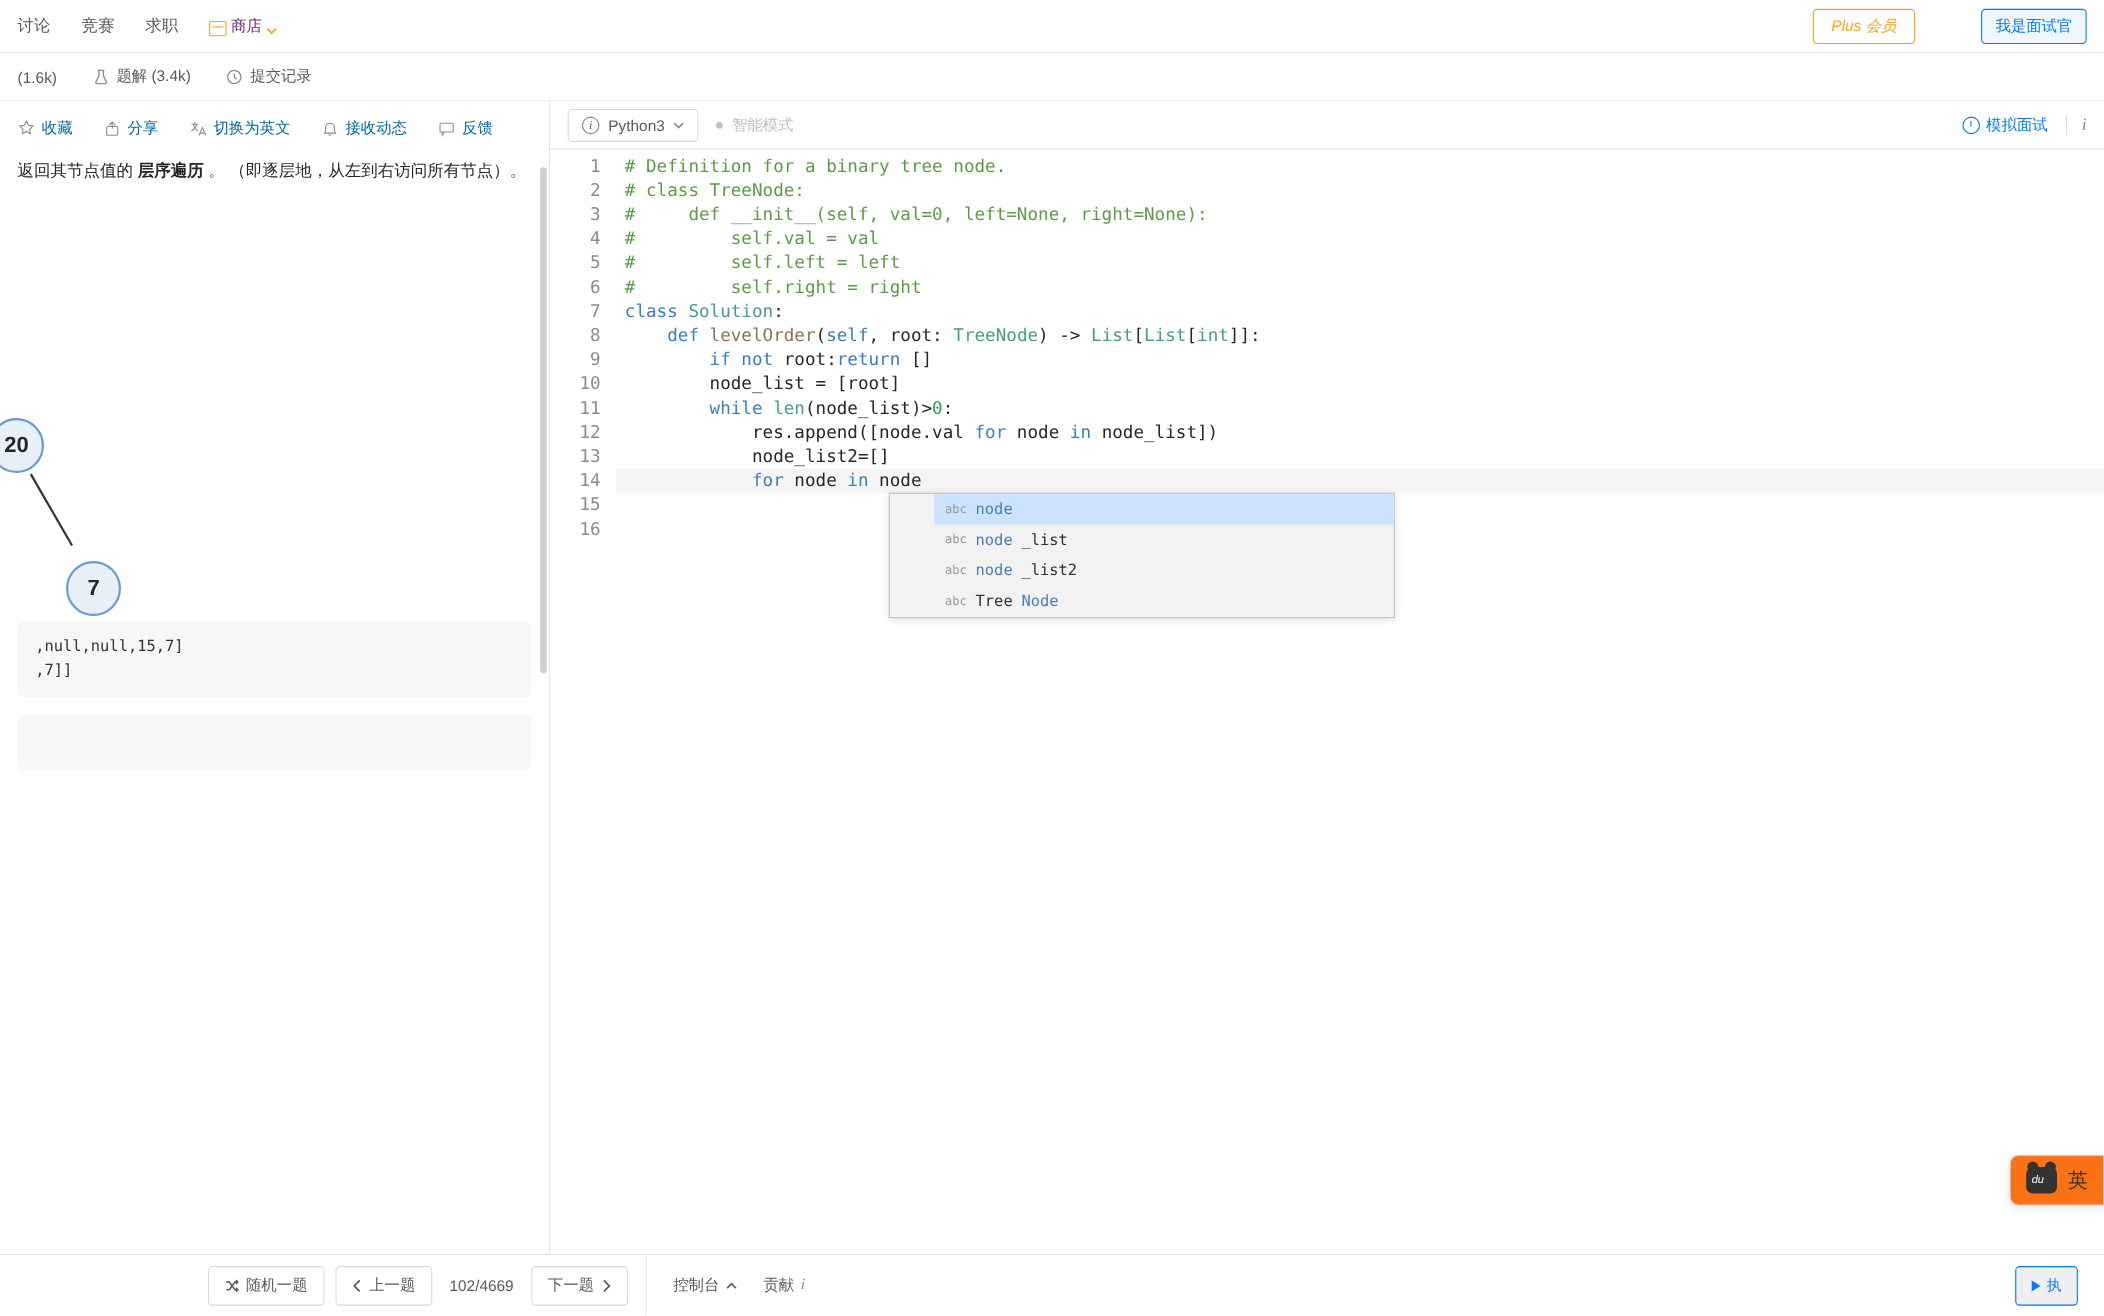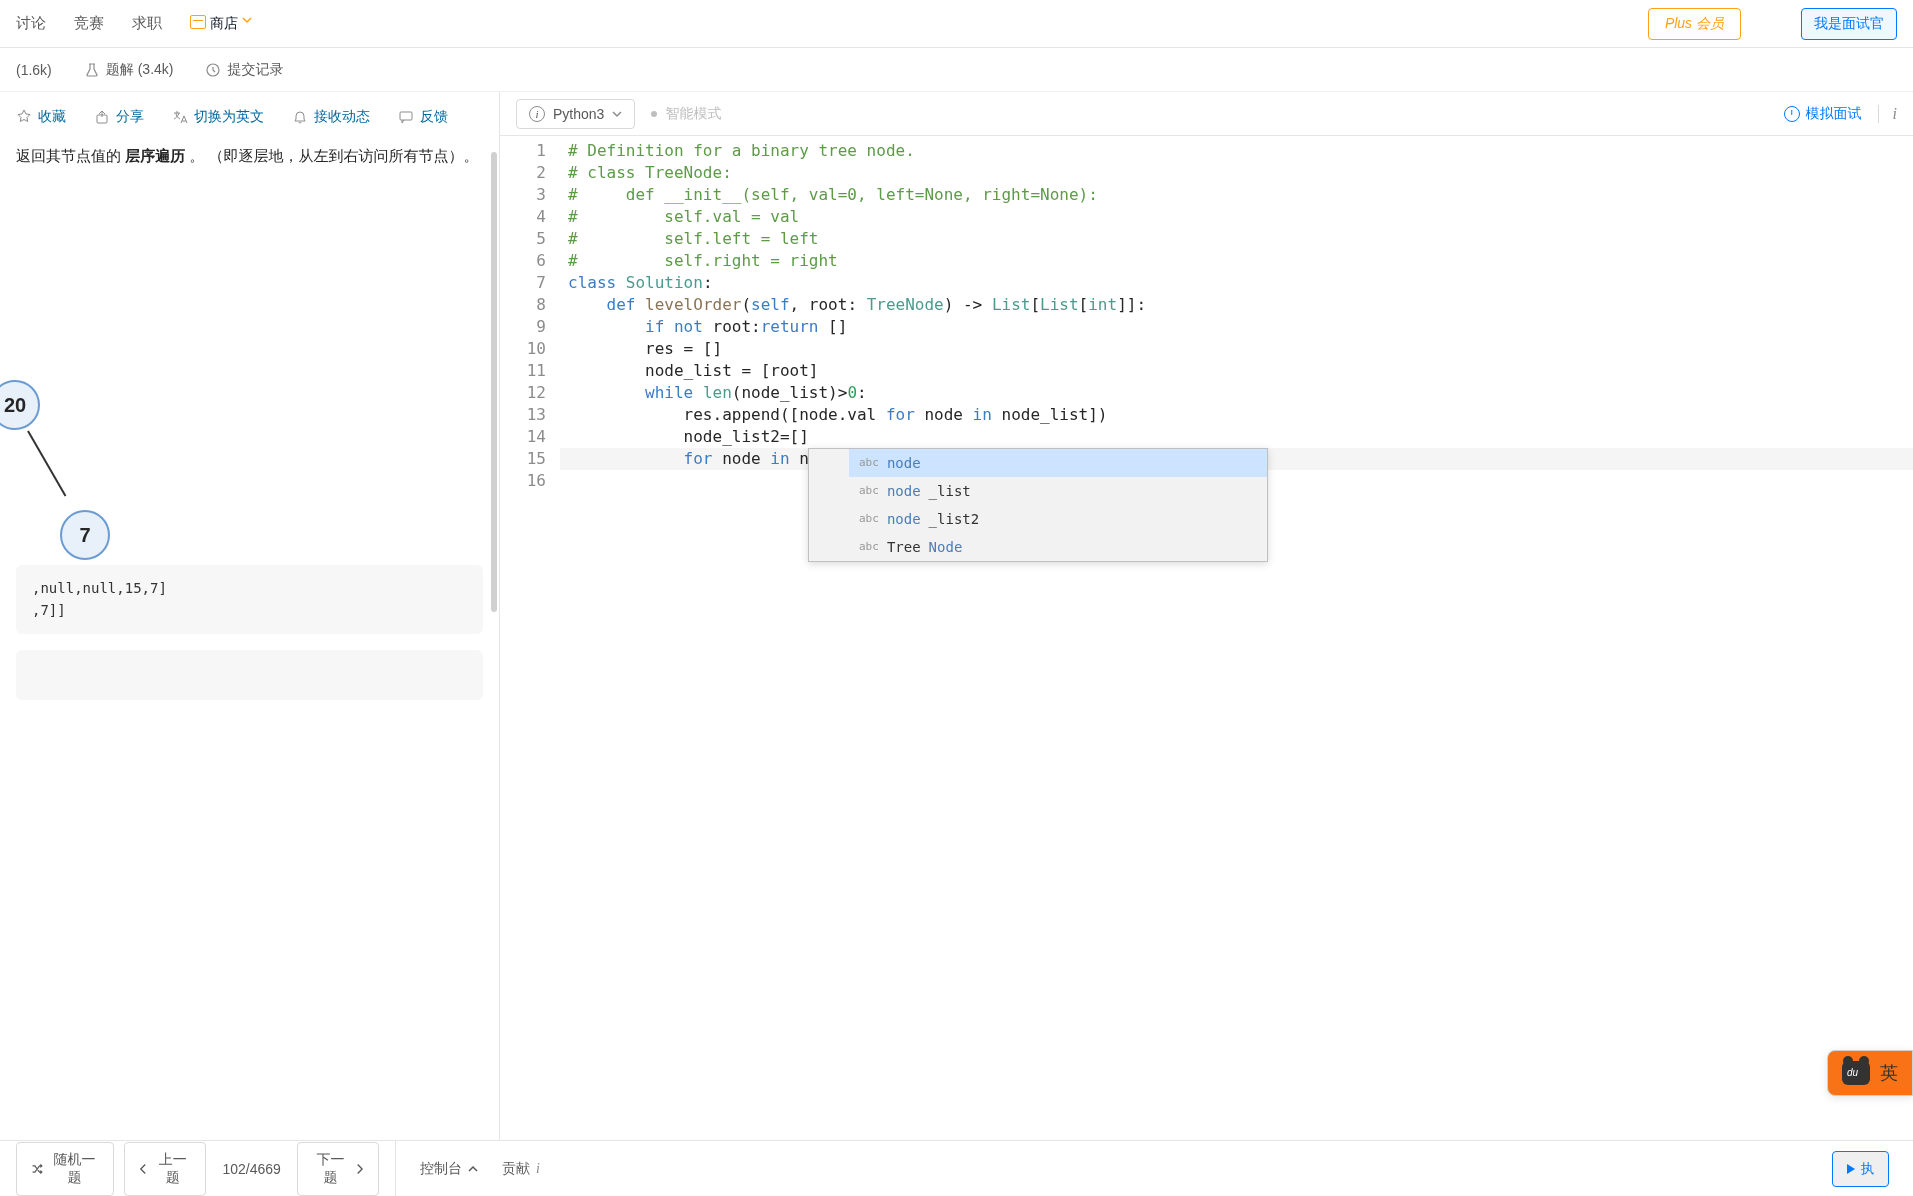--- a/index.html
+++ b/index.html
@@ -1,21 +1,21 @@
 <!DOCTYPE html>
 <html><head>
   <meta charset="utf-8">
   <style>
     * { margin: 0; padding: 0; box-sizing: border-box; }
     body { font-family: -apple-system, "PingFang SC", "Microsoft YaHei", sans-serif; font-size: 14px; color: #262626; background: #fff; overflow: hidden; }
     
     .top-nav { height: 48px; border-bottom: 1px solid #e5e5e5; display: flex; align-items: center; padding: 0 16px; justify-content: space-between; }
     .nav-left { display: flex; align-items: center; gap: 28px; }
     .nav-item { color: #595959; cursor: pointer; font-size: 15px; }
-    .nav-store { color: #0f172a; display: flex; align-items: flex-start; gap: 4px; }
+    .nav-store { color: #701a75; display: flex; align-items: flex-end; gap: 4px; }
     .nav-store-icon { width: 16px; height: 14px; border: 1.5px solid #ffa116; border-radius: 2px; position: relative; }
     .nav-store-icon::before { content: ''; position: absolute; top: 4px; left: 2px; right: 2px; height: 1.5px; background: #ffa116; }
     .nav-right { display: flex; align-items: center; gap: 12px; }
     .plus-badge { border: 1px solid #ffa116; color: #ffa116; padding: 6px 16px; border-radius: 4px; cursor: pointer; font-size: 14px; font-style: italic; }
     .interviewer-btn { border: 1px solid #2db55d; color: #007aff; padding: 6px 12px; border-radius: 4px; cursor: pointer; font-size: 14px; background: #f0f8ff; border-color: #007aff; margin-left: 48px; }
     
     .tabs-bar { height: 44px; display: flex; align-items: center; padding: 0 16px; gap: 32px; border-bottom: 1px solid #f0f0f0; }
     .tab-item { display: flex; align-items: center; gap: 6px; color: #595959; cursor: pointer; font-size: 14px; }
     .tab-icon { width: 16px; height: 16px; display: inline-flex; align-items: center; justify-content: center; }
     
@@ -64,21 +64,21 @@
     .tok-builtin { color: #4a9b8e; }
     
     .autocomplete { position: absolute; background: #f2f2f2; border: 1px solid #c0c0c0; box-shadow: 0 2px 8px rgba(0,0,0,0.15); font-size: 14px; min-width: 460px; }
     .ac-item { padding: 3px 10px; display: flex; align-items: center; gap: 8px; margin-left: 40px; }
     .ac-item.selected { background: #cce4ff; }
     .ac-kind { color: #999; font-size: 11px; }
     .ac-match { color: #4a7db8; font-weight: 500; }
     .ac-text { color: #333; }
     
     .bottom-bar { height: 56px; border-top: 1px solid #e5e5e5; display: flex; align-items: center; }
-    .bottom-left { width: 396px; display: flex; align-items: center; justify-content: flex-end; gap: 10px; padding: 0 16px; border-right: 1px solid #e5e5e5; height: 100%; }
+    .bottom-left { width: 588px; display: flex; align-items: center; justify-content: flex-end; gap: 10px; padding: 0 16px; border-right: 1px solid #e5e5e5; height: 100%; }
     .bottom-right { flex: 1; display: flex; align-items: center; justify-content: space-between; padding: 0 24px; }
     .nav-btn { border: 1px solid #d9d9d9; background: #fff; padding: 8px 14px; border-radius: 4px; cursor: pointer; display: flex; align-items: center; gap: 6px; font-size: 14px; color: #595959; }
     .page-indicator { color: #595959; font-size: 14px; padding: 0 6px; }
     .console-item { display: flex; align-items: center; gap: 6px; color: #595959; cursor: pointer; margin-right: 24px; }
     .run-btn { border: 1px solid #007aff; color: #007aff; padding: 8px 14px; border-radius: 4px; display: flex; align-items: center; gap: 6px; cursor: pointer; }
     .play-icon { width: 0; height: 0; border-left: 8px solid #007aff; border-top: 5px solid transparent; border-bottom: 5px solid transparent; }
     
     .floating-widget { position: fixed; right: 0; bottom: 100px; background: #f97316; border: 1px solid #d0d0d0; border-radius: 8px 0 0 8px; padding: 10px 14px; display: flex; align-items: center; gap: 10px; box-shadow: 0 2px 8px rgba(0,0,0,0.1); }
     .bear-icon { width: 28px; height: 24px; background: #333; border-radius: 6px; position: relative; }
     .bear-icon::before, .bear-icon::after { content: ''; position: absolute; width: 10px; height: 10px; background: #333; border-radius: 50%; top: -5px; }
@@ -234,21 +234,20 @@
       <div class="code-content" id="code-content">
         <div class="code-line"><span class="tok-comment"># Definition for a binary tree node.</span></div>
           <div class="code-line"><span class="tok-comment"># class TreeNode:</span></div>
           <div class="code-line"><span class="tok-comment">#     def __init__(self, val=0, left=None, right=None):</span></div>
           <div class="code-line"><span class="tok-comment">#         self.val = val</span></div>
           <div class="code-line"><span class="tok-comment">#         self.left = left</span></div>
           <div class="code-line"><span class="tok-comment">#         self.right = right</span></div>
           <div class="code-line"><span class="tok-keyword">class</span> <span class="tok-class">Solution</span>:</div>
           <div class="code-line">    <span class="tok-def">def</span> <span class="tok-func">levelOrder</span>(<span class="tok-self">self</span>, root: <span class="tok-type">TreeNode</span>) -&gt; <span class="tok-type">List</span>[<span class="tok-type">List</span>[<span class="tok-builtin">int</span>]]:</div>
           <div class="code-line">        <span class="tok-keyword">if</span> <span class="tok-keyword">not</span> root:<span class="tok-keyword">return</span> []</div>
-          <div class="code-line">        res = []</div>
           <div class="code-line">        node_list = [root]</div>
           <div class="code-line">        <span class="tok-keyword">while</span> <span class="tok-builtin">len</span>(node_list)&gt;<span class="tok-num">0</span>:</div>
           <div class="code-line">            res.append([node.val <span class="tok-keyword">for</span> node <span class="tok-keyword">in</span> node_list])</div>
           <div class="code-line">            node_list2=[]</div>
           <div class="code-line active">            <span class="tok-keyword">for</span> node <span class="tok-keyword">in</span> node</div>
           <div class="code-line"></div>
           <div class="autocomplete" style="left:248px; top:312px;" id="autocomplete">
             <div class="ac-item selected">
               <span class="ac-kind">abc</span> 
               <span class="ac-match">node</span>

